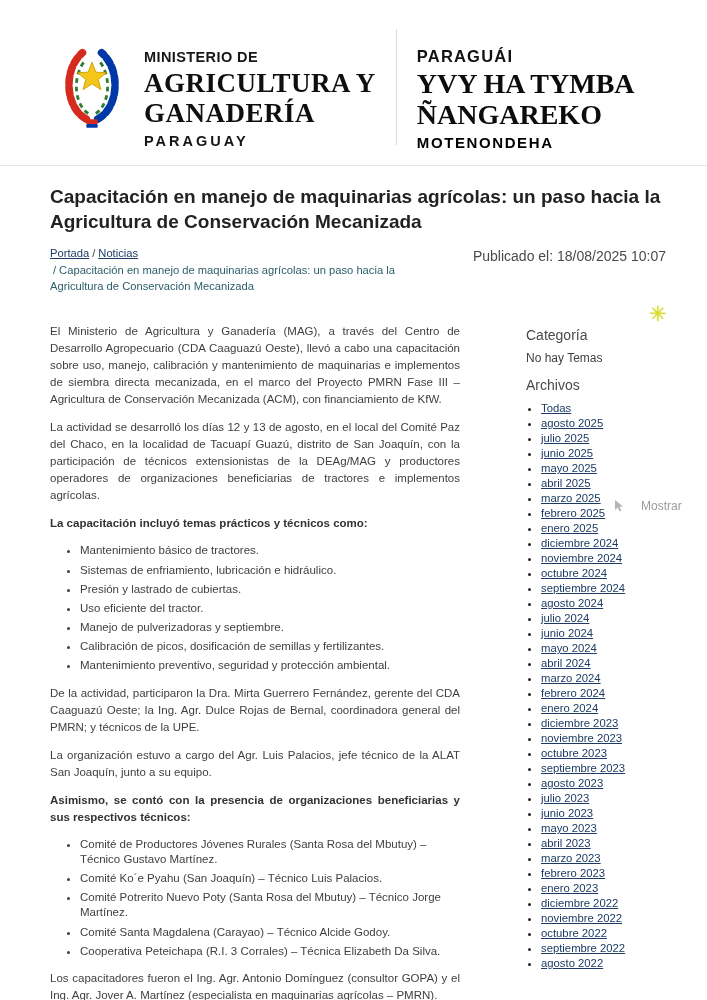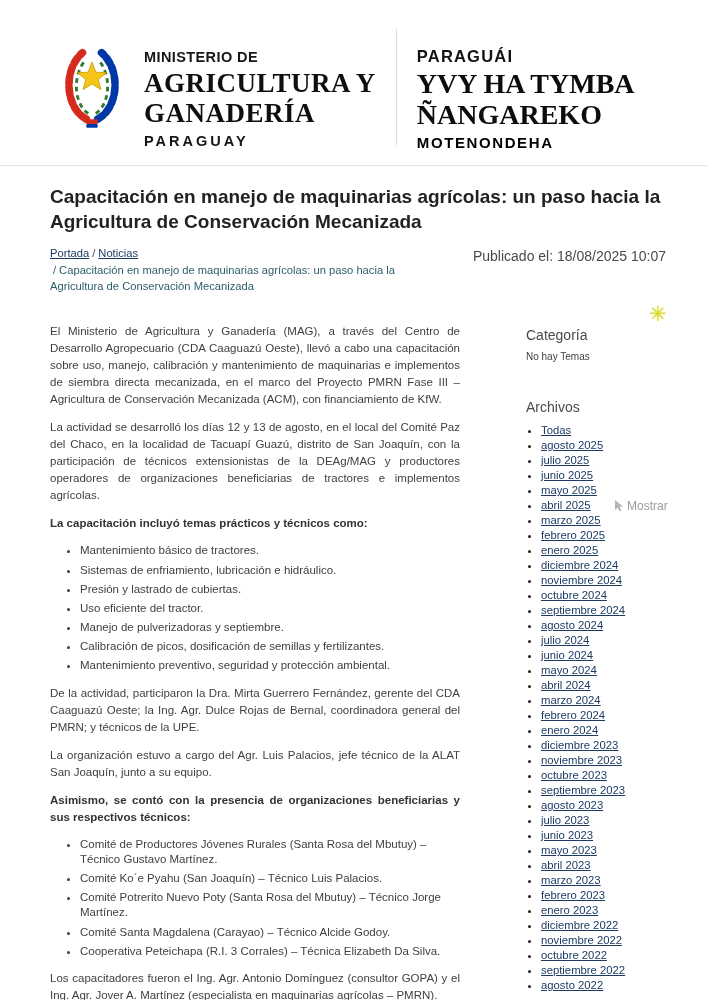--- a/index.html
+++ b/index.html
@@ -34,27 +34,27 @@
   .columns { display:flex; margin-top:28px; }
   .article { width:410px; }
   .article p { font-size:11.5px; line-height:1.48; text-align:justify; margin-bottom:11px; color:#3f3f3f; }
   .article p.bold { font-weight:700; color:#333; }
   .article ul { margin:0 0 11px 0; padding-left:30px; }
   .article li { font-size:11.5px; line-height:1.32; margin-bottom:4px; color:#3f3f3f; }
 
   
   .sidebar { width:140px; margin-left:66px; padding-top:4px; }
   .side-h { font-size:14px; font-weight:400; color:#4a4a4a; margin-bottom:8px; }
-  .side-empty { font-size:10px; color:#3f3f3f; margin-bottom:37px; }
+  .side-empty { font-size:12px; color:#3f3f3f; margin-bottom:12px; }
   .archives { list-style:disc; padding-left:15px; }
   .archives li { font-size:11.3px; line-height:15px; color:#222; }
   .archives a { color:#1d3b63; text-decoration:underline; cursor:pointer; }
 
   
-  .tooltip { position:absolute; left:609px; top:498px; display:flex; align-items:center; gap:3px;
+  .tooltip { position:absolute; left:609px; top:498px; display:flex; align-items:center; gap:17px;
              background:rgba(255,255,255,.92); padding:1px 3px; font-size:12px; color:#9b9b9b; }
   .a11y { position:absolute; left:649px; top:303px; border:none; background:transparent;
           font-size:21px; color:#dade2b; cursor:pointer; line-height:1; text-shadow:0 0 1px #cfd020; }
 </style>
 </head>
 <body>
 
 <div class="page">
 
   <header class="header">

